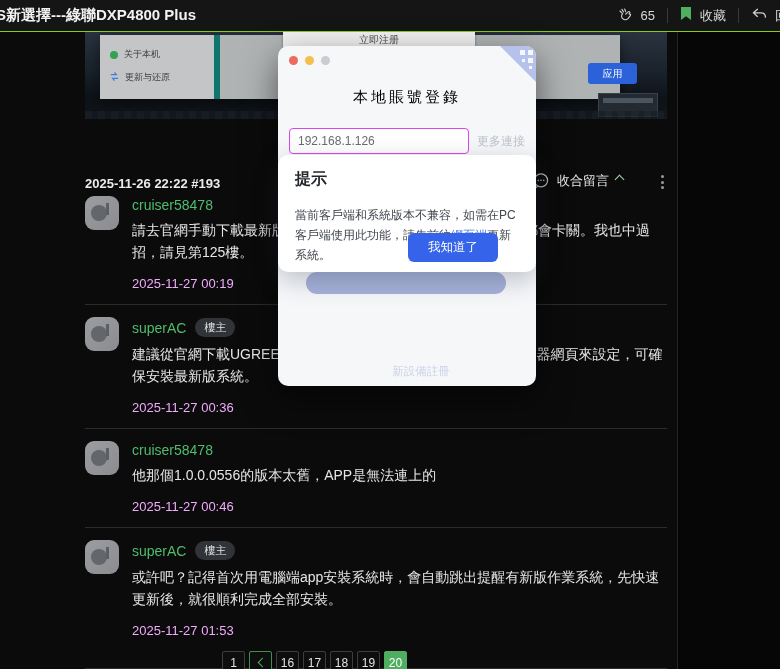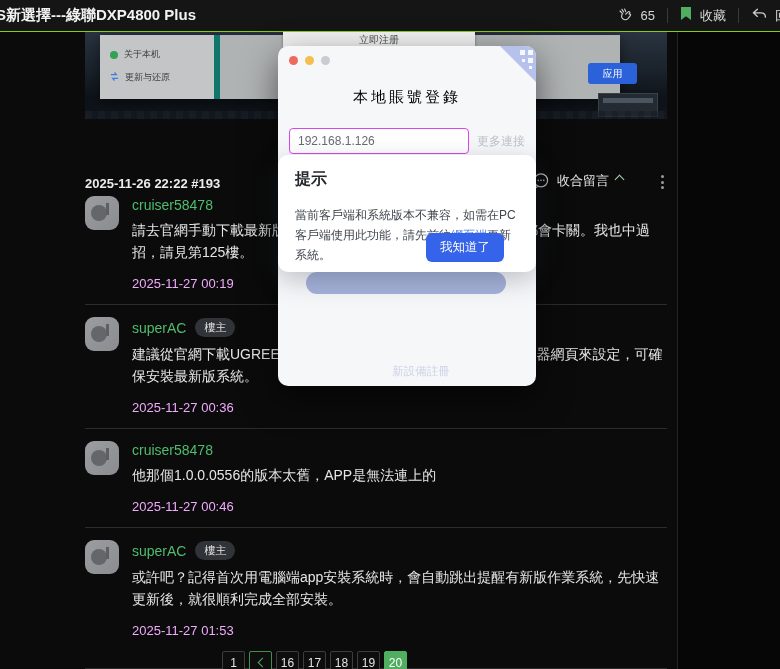--- a/index.html
+++ b/index.html
@@ -91,22 +91,22 @@
   .login-sliver { position:absolute; left:28px; top:226px; width:200px; height:22px; border-radius:11px;
                   background:#a6b2da; }
   .device-reg { position:absolute; left:0; right:0; top:318px; text-align:center; color:#ccd3e7; font-size:11.5px;margin-left:28px; }
 
   
   .alert { position:absolute; left:278px; top:155px; width:258px; height:117px; background:#fff;
            border-radius:10px; box-shadow:0 8px 26px rgba(40,50,70,.28); z-index:60; padding:14px 17px; }
   .alert-title { color:#22262b; font-size:16px; font-weight:bold; }
   .alert-body { margin-top:16px; color:#41464e; font-size:12px; line-height:1.65; }
   .alert-link { color:#4a7de0; cursor:pointer; }
-  .alert-btn { position:absolute; right:32px; bottom:10px; background:#3563e9; color:#fff; font-size:12.5px;
-               border:none; border-radius:6px; padding:6px 14px; cursor:pointer; }
+  .alert-btn { position:absolute; right:38px; bottom:10px; background:#3563e9; color:#fff; font-size:12.5px;
+               border:none; border-radius:6px; padding:6px 20px; cursor:pointer; }
 </style>
 </head>
 <body>
 
 <div class="page">
 
   <div class="topbar">
     <div class="topbar-title">S新選擇---綠聯DXP4800 Plus</div>
     <div class="topbar-right">
       <div class="icon-group">

